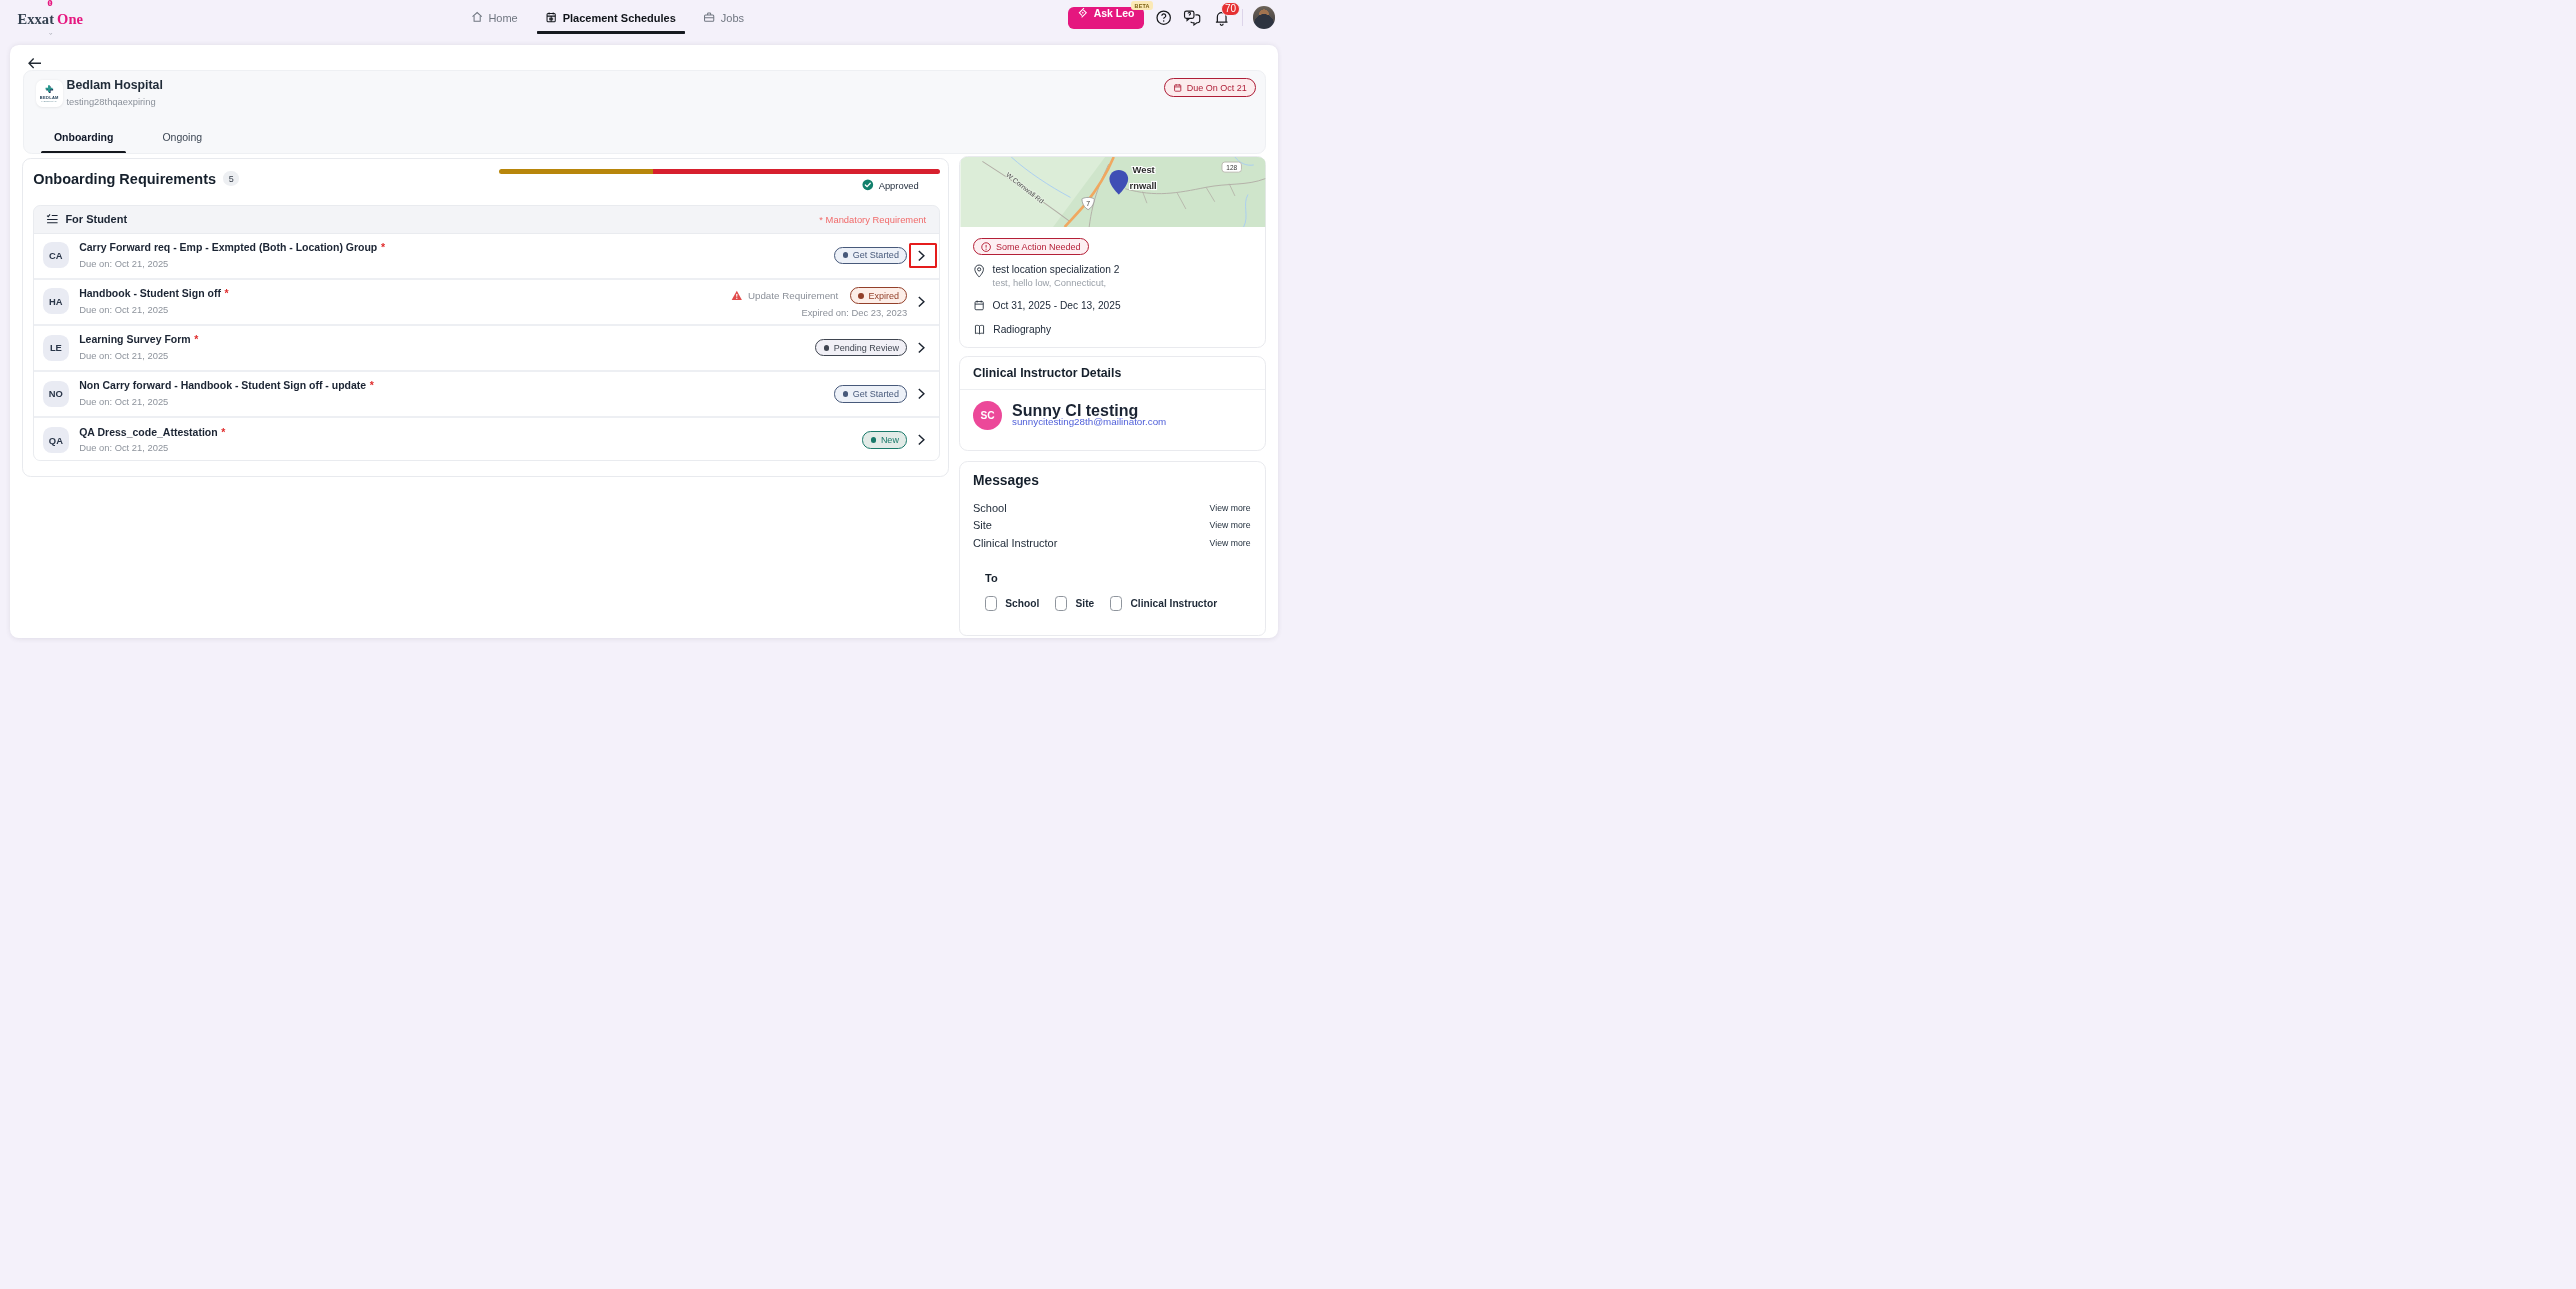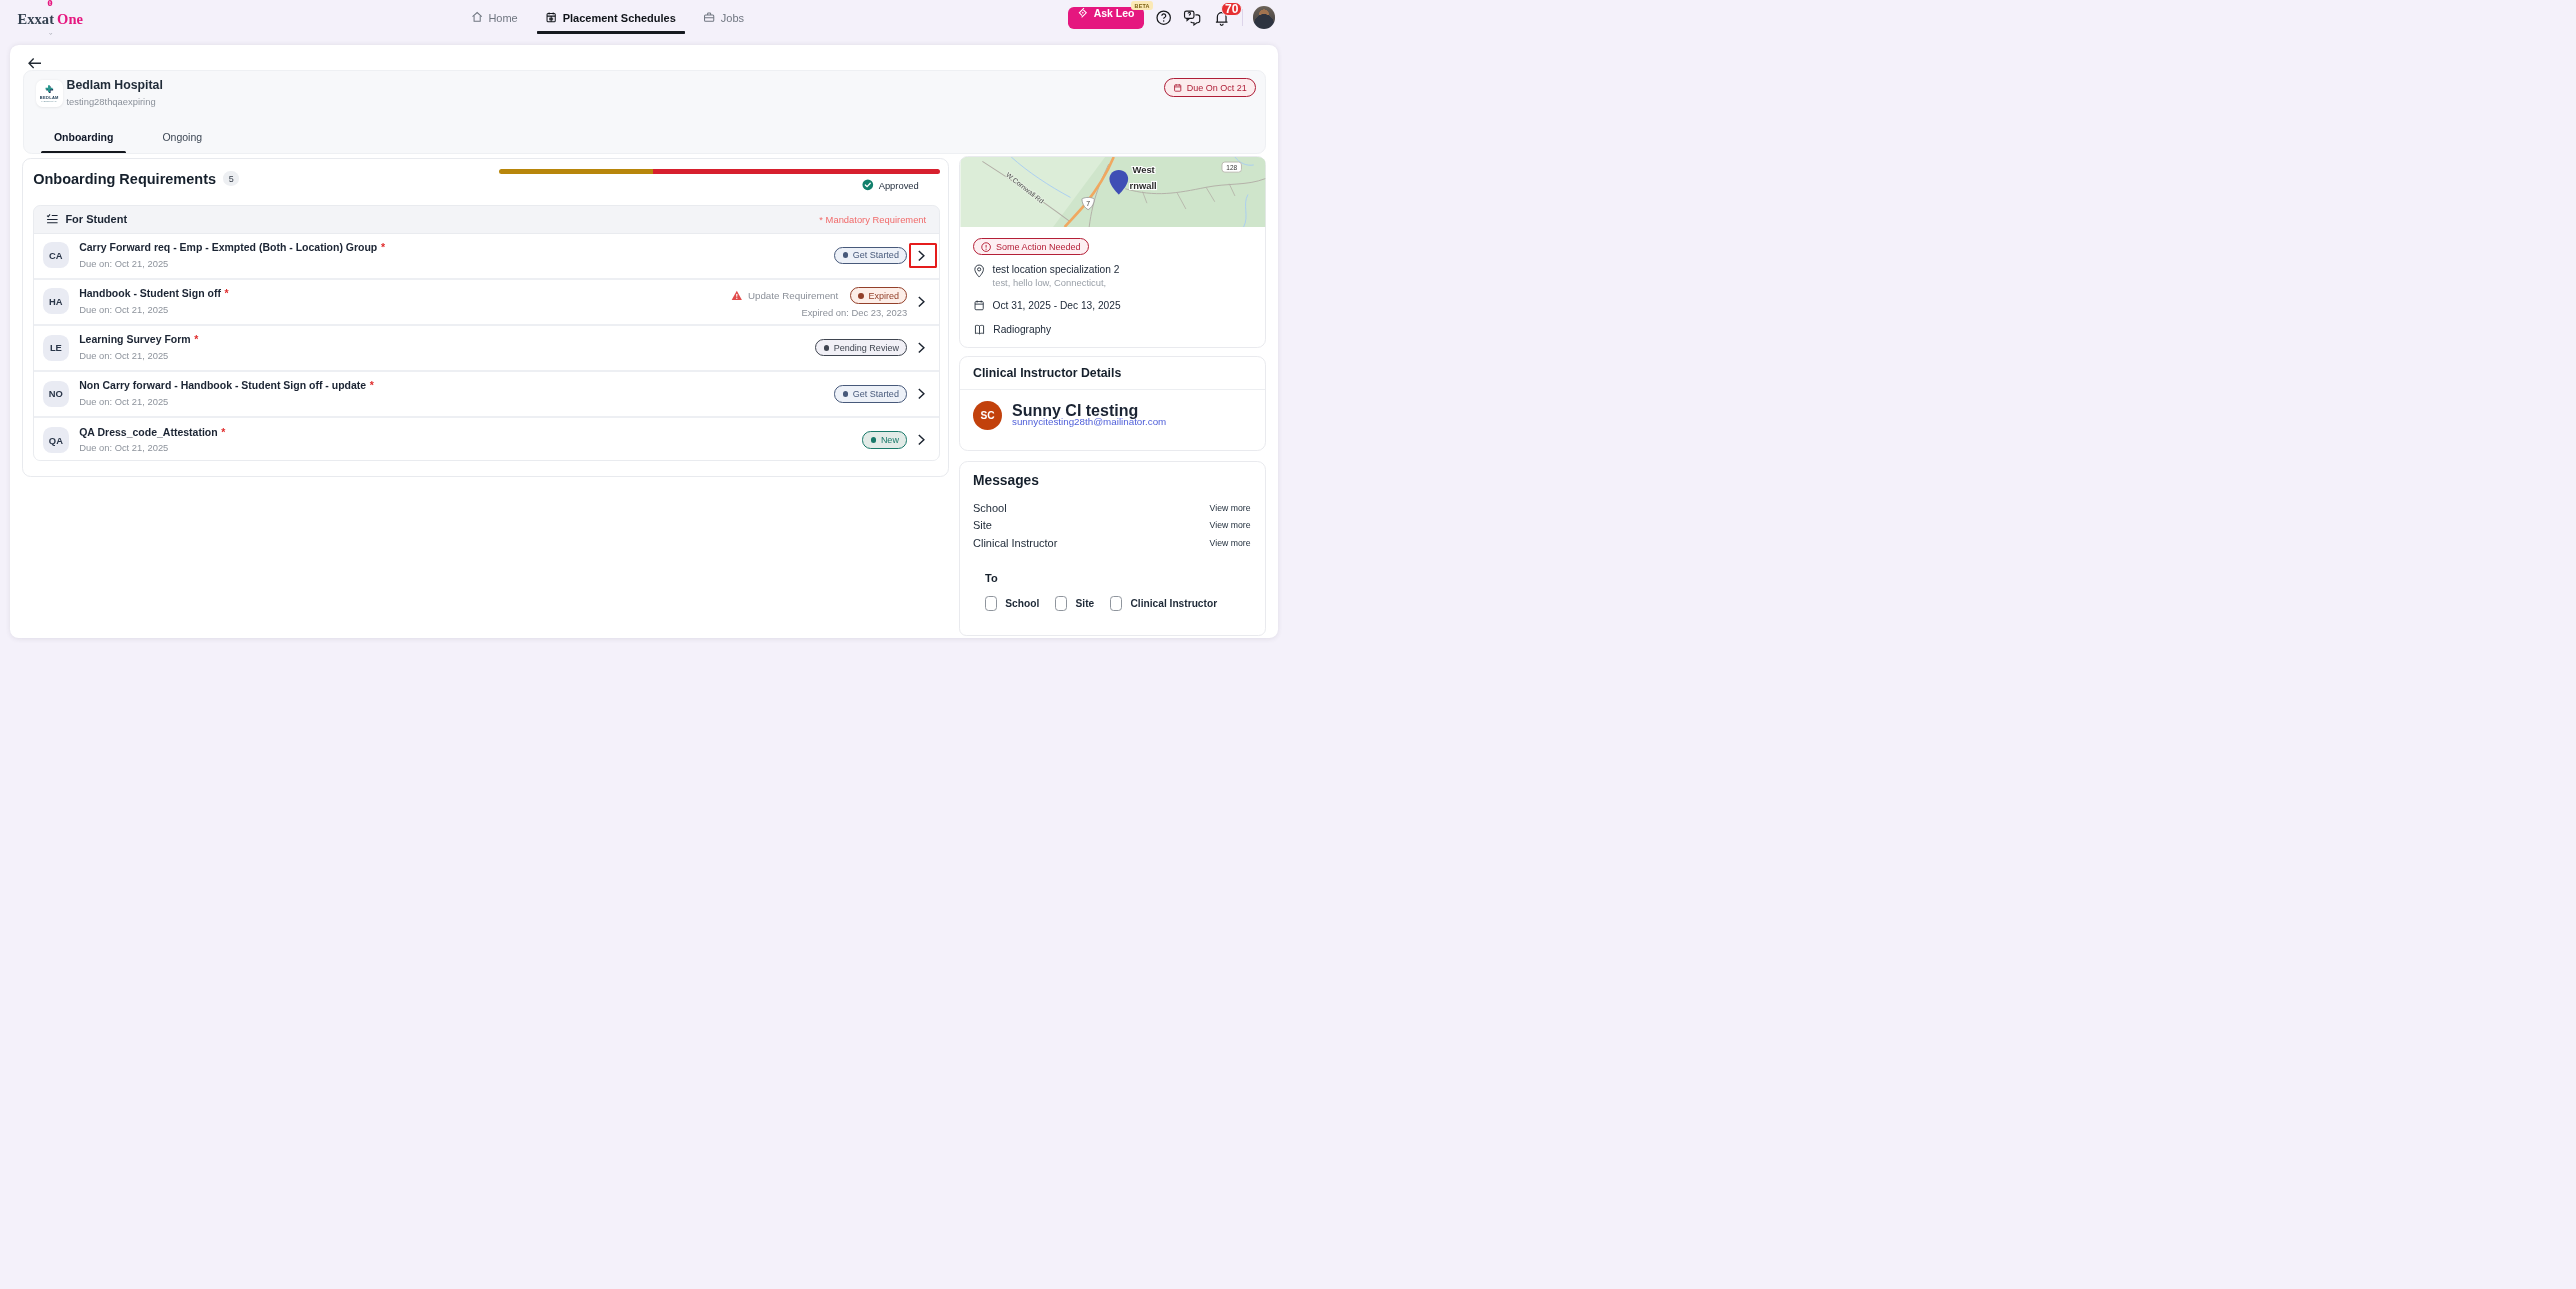--- a/index.html
+++ b/index.html
@@ -16,21 +16,21 @@
   .nav { position:absolute; left:471px; top:0; height:35px; display:flex; align-items:center; gap:27.6px; }
   .nav-item { position:relative; height:35px; display:flex; align-items:center; gap:5.1px; font-size:11px; color:#6f7680; cursor:pointer; }
   .nav-item svg { stroke:#6f7680; }
   .nav-item.active { color:#101419; font-weight:bold; }
   .nav-item.active svg { stroke:#101419; }
   .nav-item.active::after { content:""; position:absolute; left:-8.7px; right:-8.7px; bottom:1.5px; height:2.2px; background:#15191f; border-radius:0.7px; }
   .right-cluster { position:absolute; right:13px; top:0; height:35px; display:flex; align-items:center; gap:10.2px; }
   .askleo { position:relative; height:22px; background:#e5177f; border-radius:5.8px; display:flex; align-items:flex-start; gap:5.1px; padding:0 9.4px; color:#fff; font-weight:bold; font-size:10.5px; cursor:pointer; }
   .beta { position:absolute; top:-5.1px; right:-9.4px; background:#fbe9b6; color:#7c6012; font-size:5.4px; font-weight:bold; padding:1.5px 3.6px; border-radius:2.9px; letter-spacing:0.2px; }
   .icon-btn { position:relative; width:19px; height:19px; display:flex; align-items:center; justify-content:center; cursor:pointer; }
-  .bell-badge { position:absolute; top:-6.5px; left:8.7px; min-width:18px; height:14.5px; background:#e63032; color:#fff; border:1.5px solid #f4f1fa; border-radius:8px; font-size:12px; font-weight:bold; display:flex; align-items:center; justify-content:center; padding:0 2.9px; }
+  .bell-badge { position:absolute; top:-6.5px; left:8.7px; min-width:18px; height:14.5px; background:#e63032; color:#fff; border:1.5px solid #f4f1fa; border-radius:8px; font-size:10px; font-weight:normal; display:flex; align-items:center; justify-content:center; padding:0 2.9px; }
   .v-div { width:0.7px; height:17.4px; background:#ddd5ea; }
   .avatar-photo { width:22.5px; height:22.5px; border-radius:50%; cursor:pointer;
     background:
       radial-gradient(circle at 50% 78%, #2e3440 0 46%, transparent 47%),
       radial-gradient(circle at 50% 36%, #a1734f 0 26%, transparent 27%),
       linear-gradient(#6b6258,#3c3a3e); }
 
   
   .main-card { position:absolute; left:10.2px; top:45px; width:1268px; height:593px; background:#fff; border-radius:8.7px; box-shadow:0 0.7px 5.1px rgba(45,45,70,.10); }
   .back-btn { position:absolute; left:26px; top:55px; width:17.4px; height:17.4px; cursor:pointer; display:flex; align-items:center; justify-content:center; }
@@ -85,21 +85,21 @@
   .map-box { width:306px; height:70px; border-radius:8px 8px 0 0; overflow:hidden; }
   .action-pill { position:absolute; left:13px; top:81px; height:17.4px; display:flex; align-items:center; gap:4.4px; padding:0 7.3px; border:0.7px solid #b41f37; background:#fdeff2; border-radius:9.4px; color:#b41f37; font-size:9px; cursor:pointer; }
   .loc-row { position:absolute; left:13px; display:flex; gap:7.3px; }
   .loc-name { font-size:10.2px; color:#202b3a; }
   .loc-addr { font-size:9.4px; color:#9aa0a8; margin-top:2.2px; }
   .plain-row { font-size:10.2px; color:#202b3a; }
 
   .ci-card { left:959px; top:356px; width:307px; height:95px; }
   .ci-title { position:absolute; left:13px; top:9.4px; font-size:12.3px; font-weight:bold; color:#16202c; }
   .ci-div { position:absolute; left:0; top:32px; width:100%; height:0.7px; background:#eceef1; }
-  .ci-avatar { position:absolute; left:13px; top:44px; width:29px; height:29px; border-radius:50%; background:#c2410c; color:#fff; font-size:10.2px; font-weight:bold; display:flex; align-items:center; justify-content:center; }
+  .ci-avatar { position:absolute; left:13px; top:44px; width:29px; height:29px; border-radius:50%; background:#ec4899; color:#fff; font-size:10.2px; font-weight:bold; display:flex; align-items:center; justify-content:center; }
   .ci-name { position:absolute; left:52px; top:45px; font-size:16px; font-weight:bold; color:#1b2433; }
   .ci-email { position:absolute; left:52px; top:59px; font-size:9.8px; color:#4f5fd9; cursor:pointer; }
 
   .msg-card { left:959px; top:461px; width:307px; height:175px; border-radius:8.7px 8.7px 7.3px 7.3px; }
   .msg-title { position:absolute; left:13px; top:11px; font-size:13.8px; font-weight:bold; color:#16202c; }
   .msg-row { position:absolute; left:13px; right:14.5px; display:flex; justify-content:space-between; align-items:center; }
   .msg-row .lbl { font-size:11px; color:#1d2836; }
   .msg-row .more { font-size:8.7px; color:#23303e; cursor:pointer; }
   .to-lbl { position:absolute; left:25px; top:110px; font-size:11px; font-weight:bold; color:#16202c; }
   .cb-row { position:absolute; left:25px; top:134px; display:flex; align-items:center; }

